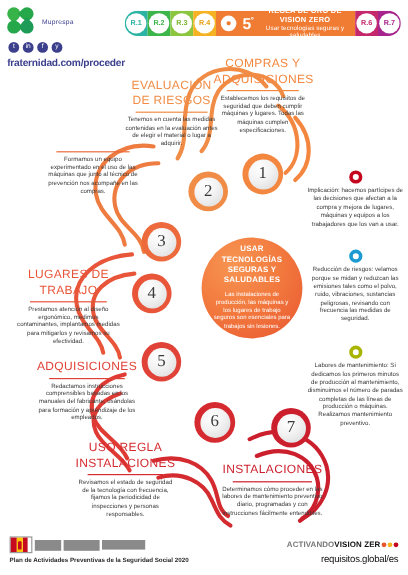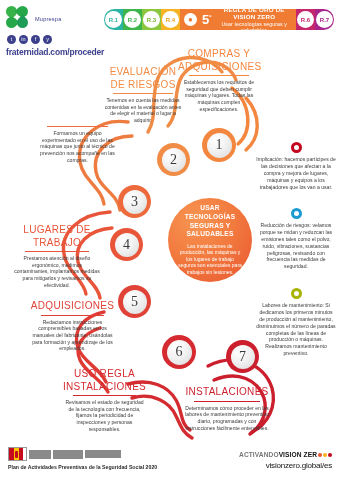--- a/index.html
+++ b/index.html
@@ -277,16 +277,16 @@
   <div class="plan">Plan de Actividades Preventivas de la Seguridad Social 2020</div>
 
   <div class="vz">
     <div class="l1">
       <span class="a">ACTIVANDO</span><span class="b">VISION ZER</span><span class="dots">
           <i style="background:#E8552F"></i>
           <i style="background:#F5B222"></i>
           <i style="background:#C4071E"></i>
         </span>
     </div>
-    <div class="l2">visionzero.global/es</div>
+    <div class="l2">requisitos.global/es</div>
   </div>
 
 </div>
 
 </body></html>

